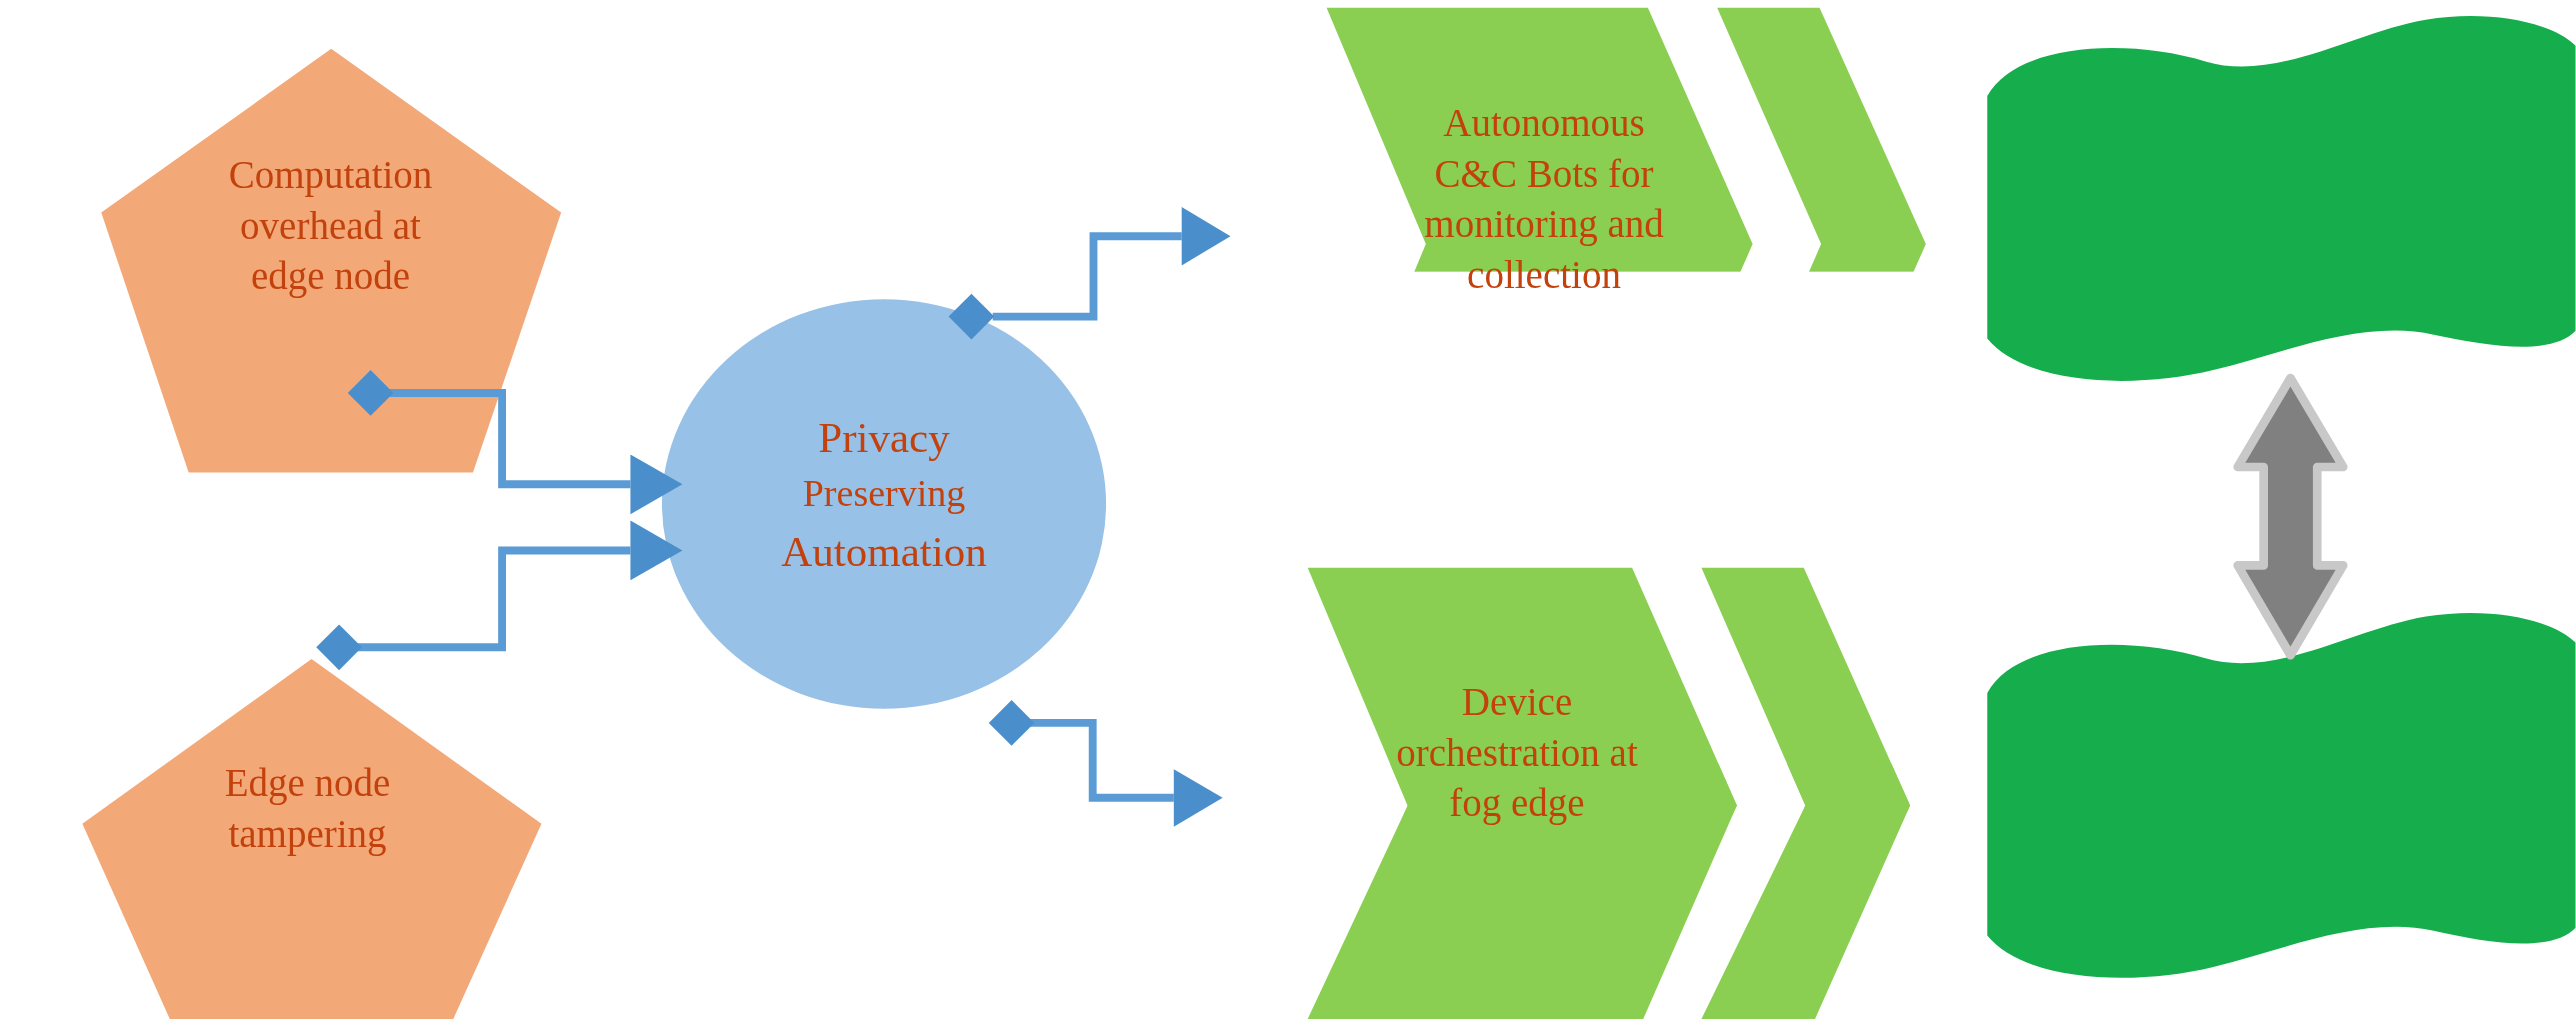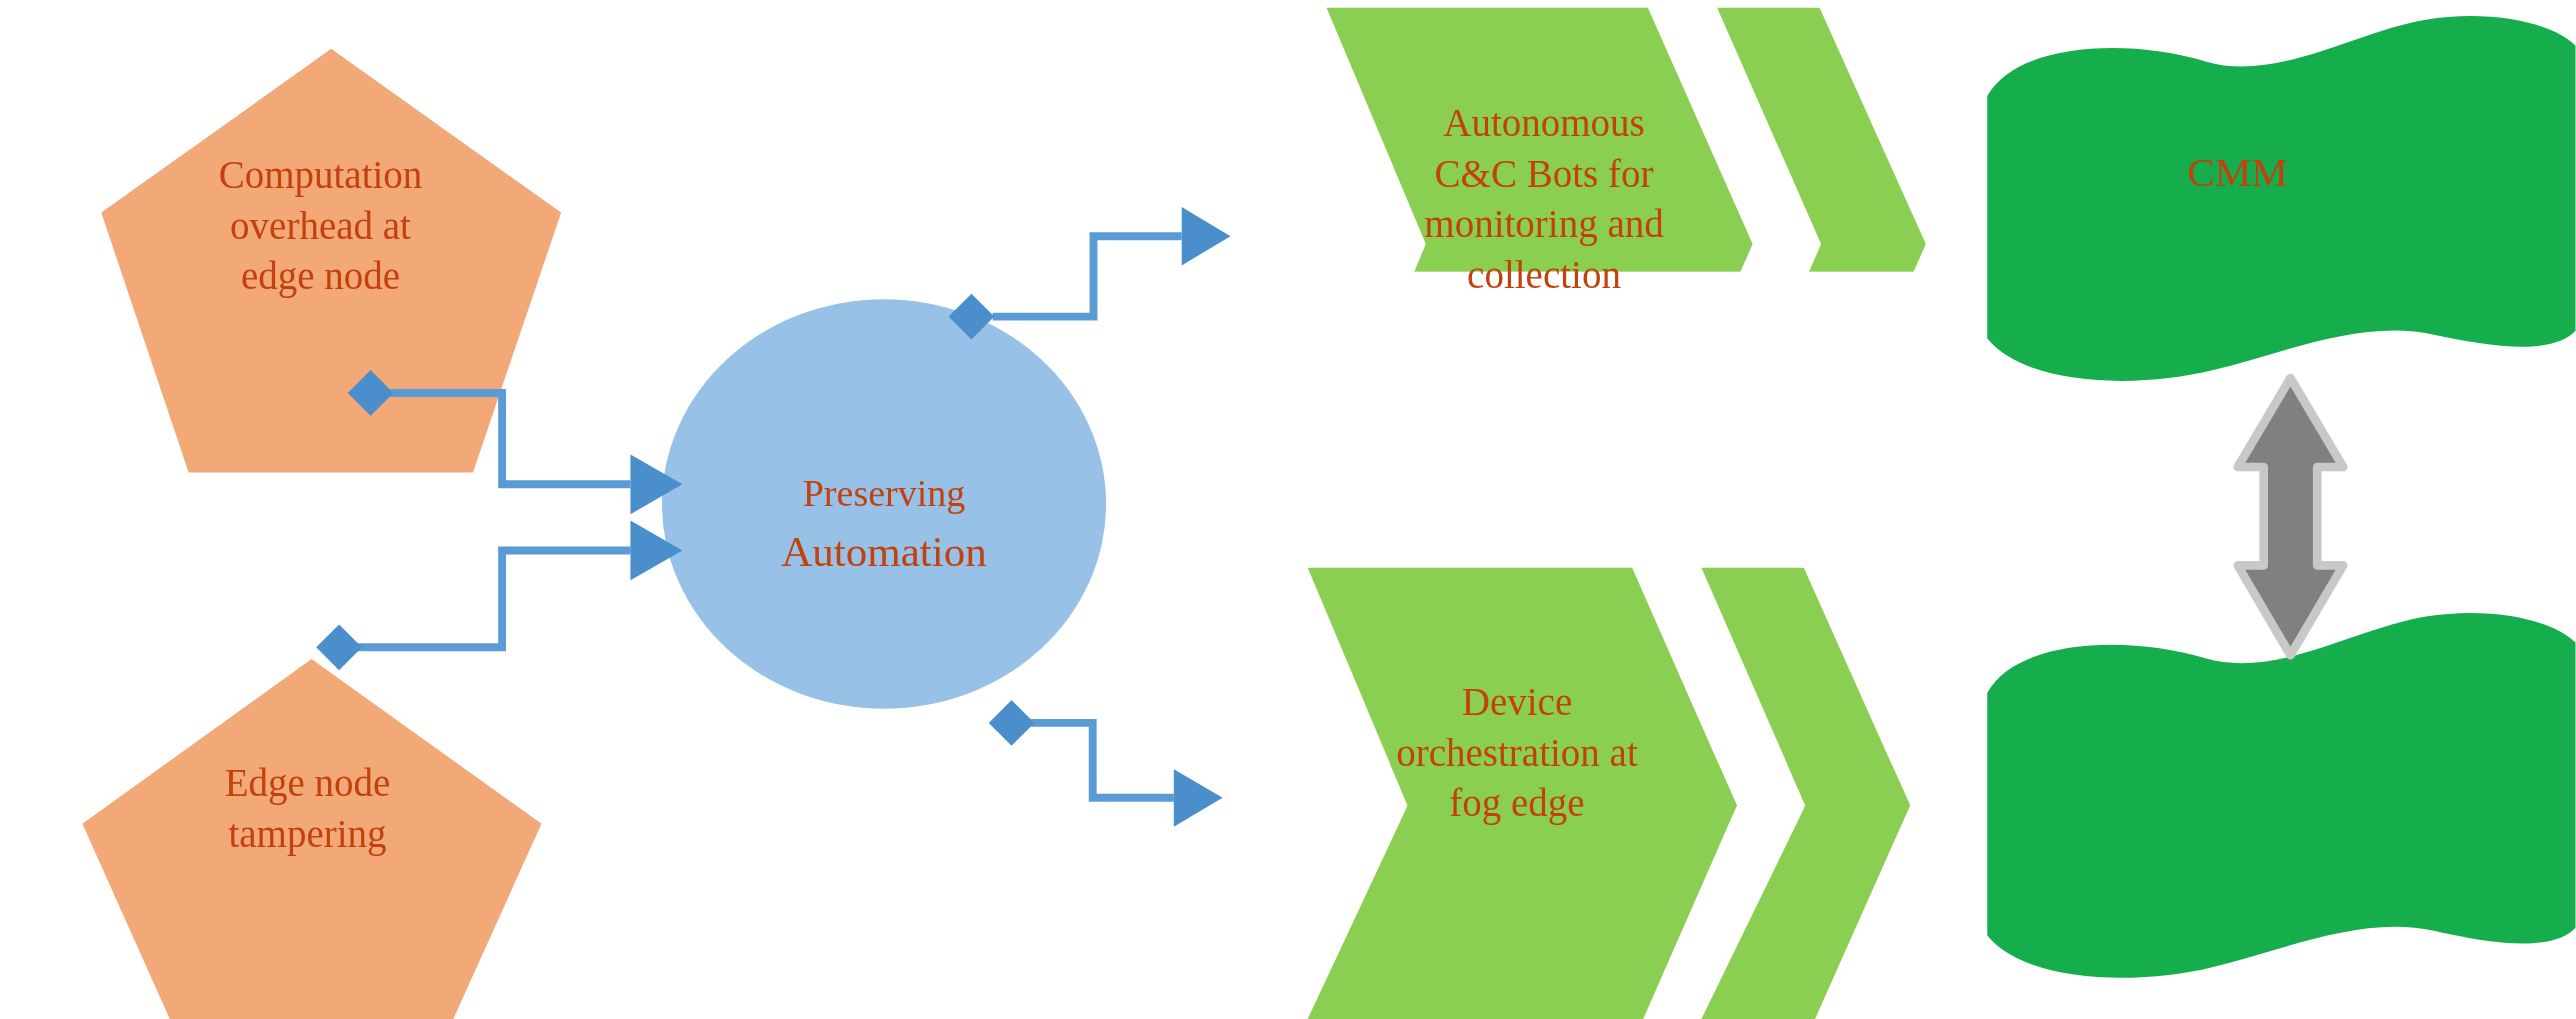--- a/index.html
+++ b/index.html
@@ -91,36 +91,36 @@
     </g>
 
     <g>
       <path d="M 1290 918 L 1387 918 L 1387 1013 L 1490 1013" fill="none" stroke="#5B9BD5" stroke-width="10"></path>
       <polygon points="1490,977 1552,1013 1490,1050" fill="#4A8FCC"></polygon>
       <polygon points="1284,889 1313,918 1284,947 1255,918" fill="#4A8FCC"></polygon>
     </g>
 
   </svg>
 
-  <div class="lbl pent-lbl" style="left:108px;top:150px;width:425px;">Computation
+  <div class="lbl pent-lbl" style="left:118px;top:150px;width:425px;">Computation
 overhead at
 edge node</div>
 
   <div class="lbl pent-lbl" style="left:95px;top:758px;width:425px;">Edge node
 tampering</div>
 
+  <div class="lbl ellipse-l1" style="left:679px;top:410px;width:410px;">Privacy</div>
   <div class="lbl ellipse-l2" style="left:679px;top:469px;width:410px;">Preserving</div>
   <div class="lbl ellipse-l3" style="left:679px;top:524px;width:410px;">Automation</div>
 
   <div class="lbl chev-lbl" style="left:1339px;top:98px;width:410px;">Autonomous
 C&amp;C Bots for
 monitoring and
 collection</div>
 
   <div class="lbl chev-lbl" style="left:1312px;top:677px;width:410px;">Device
 orchestration at
 fog edge</div>
 
-  <div class="lbl flag-lbl" style="left:2080px;top:146px;width:315px;">CMM</div>
 
 
 </div>
 
 
 </body></html>

